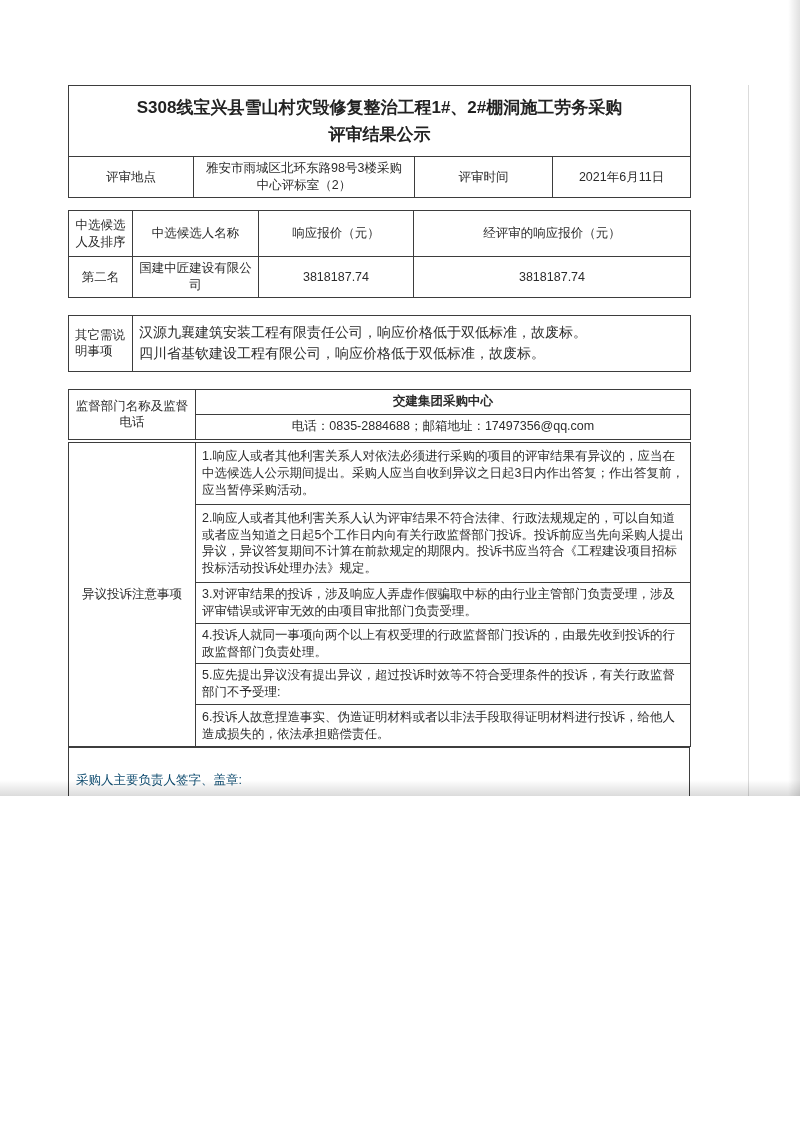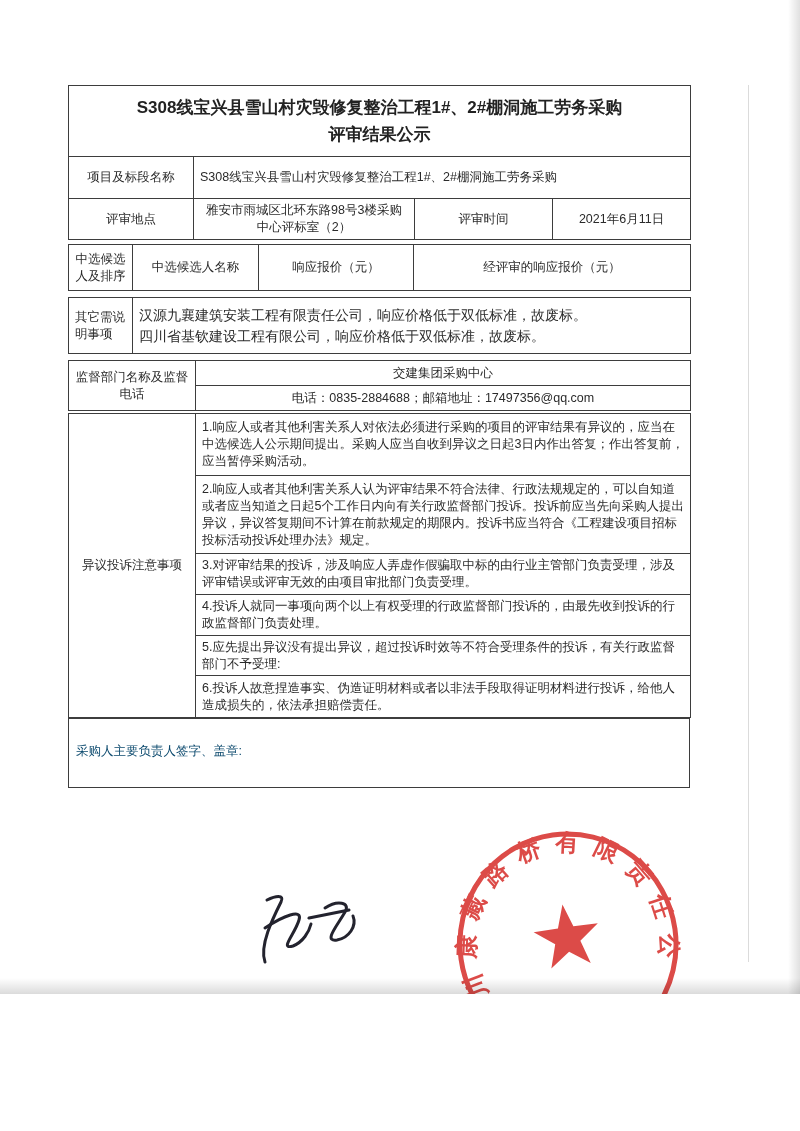--- a/index.html
+++ b/index.html
@@ -1,42 +1,42 @@
 <!DOCTYPE html>
 <html><head>
 <meta charset="utf-8">
 <style>
   html,body{margin:0;padding:0;}
   .page{
     position:relative;
-    width:800px;height:994px;
+    width:800px;height:796px;
     background:#ffffff;
     font-family:"Liberation Sans", sans-serif;
     color:#2b2b2b;
     overflow:hidden;
   }
   .doc{position:absolute;left:68px;top:85px;width:622px;}
   table{border-collapse:collapse;table-layout:fixed;width:622px;}
   td{
     border:1px solid #3d3d3d;
     padding:3px 6px;
     font-size:12.5px;
     line-height:1.35;
     vertical-align:middle;
     box-sizing:border-box;
     word-break:break-all;
   }
   .center{text-align:center;}
   .title-cell{padding:8px 10px;}
   .title-line{font-size:17px;font-weight:bold;text-align:center;line-height:1.6;color:#222;}
-  .mt4{margin-top:4px;}
-  .mt6{margin-top:6px;}
+  .mt4{margin-top:12px;}
+  .mt6{margin-top:17px;}
   .mt2{margin-top:2px;}
   .small{font-size:14px;line-height:1.5;}
-  .dept{font-weight:400;}
+  .dept{font-weight:700;}
   .obj-item{text-align:left;margin-top:6px;}
   .sign-box{
     border:1px solid #3d3d3d;
     height:70px;
     box-sizing:border-box;
     position:relative;
   }
   .sign-label{
     position:absolute;left:7px;top:24px;
     font-size:12.5px;color:#0c4a6e;
@@ -81,24 +81,20 @@
           <col style="width:138px">
         </colgroup>
       <tbody>
           <tr>
         <td colspan="4" class="title-cell">
           <div class="title-line">S308线宝兴县雪山村灾毁修复整治工程1#、2#棚洞施工劳务采购</div>
           <div class="title-line">评审结果公示</div>
         </td>
       </tr>
       <tr>
-        <td class="center" style="height:42px">项目及标段名称</td>
-        <td colspan="3">S308线宝兴县雪山村灾毁修复整治工程1#、2#棚洞施工劳务采购</td>
-      </tr>
-      <tr>
         <td class="center" style="height:38px">评审地点</td>
         <td class="center">雅安市雨城区北环东路98号3楼采购中心评标室（2）</td>
         <td class="center">评审时间</td>
         <td class="center">2021年6月11日</td>
       </tr>
     </tbody>
       </table>
 
     <table class="mt4">
       <colgroup>
@@ -106,20 +102,26 @@
           <col style="width:126px">
           <col style="width:155px">
           <col style="width:277px">
         </colgroup>
       <tbody>
           <tr>
         <td class="center" style="height:46px">中选候选人及排序</td>
         <td class="center">中选候选人名称</td>
         <td class="center">响应报价（元）</td>
         <td class="center">经评审的响应报价（元）</td>
+      </tr>
+      <tr>
+        <td class="center" style="height:38px">第二名</td>
+        <td class="center">国建中匠建设有限公司</td>
+        <td class="center">3818187.74</td>
+        <td class="center">3818187.74</td>
       </tr>
     </tbody>
       </table>
 
     <table class="mt6">
       <colgroup>
           <col style="width:64px">
           <col style="width:558px">
         </colgroup>
       <tbody>

